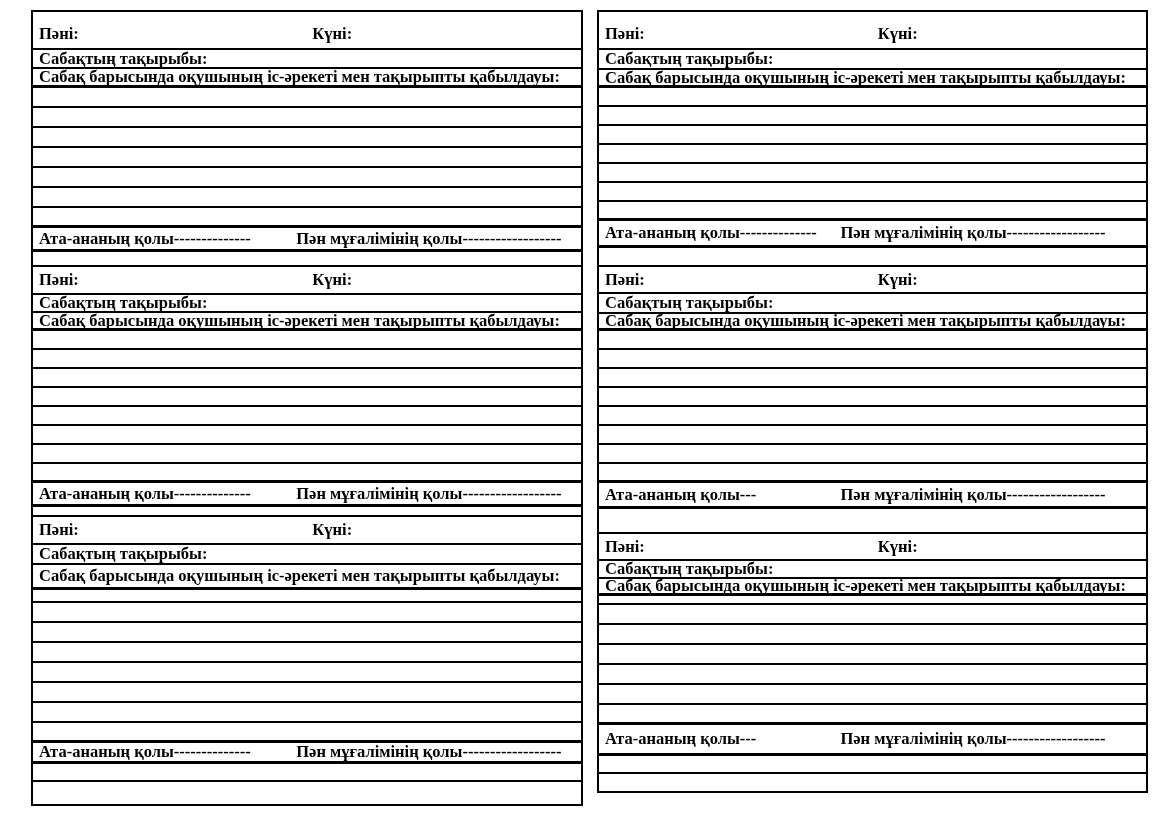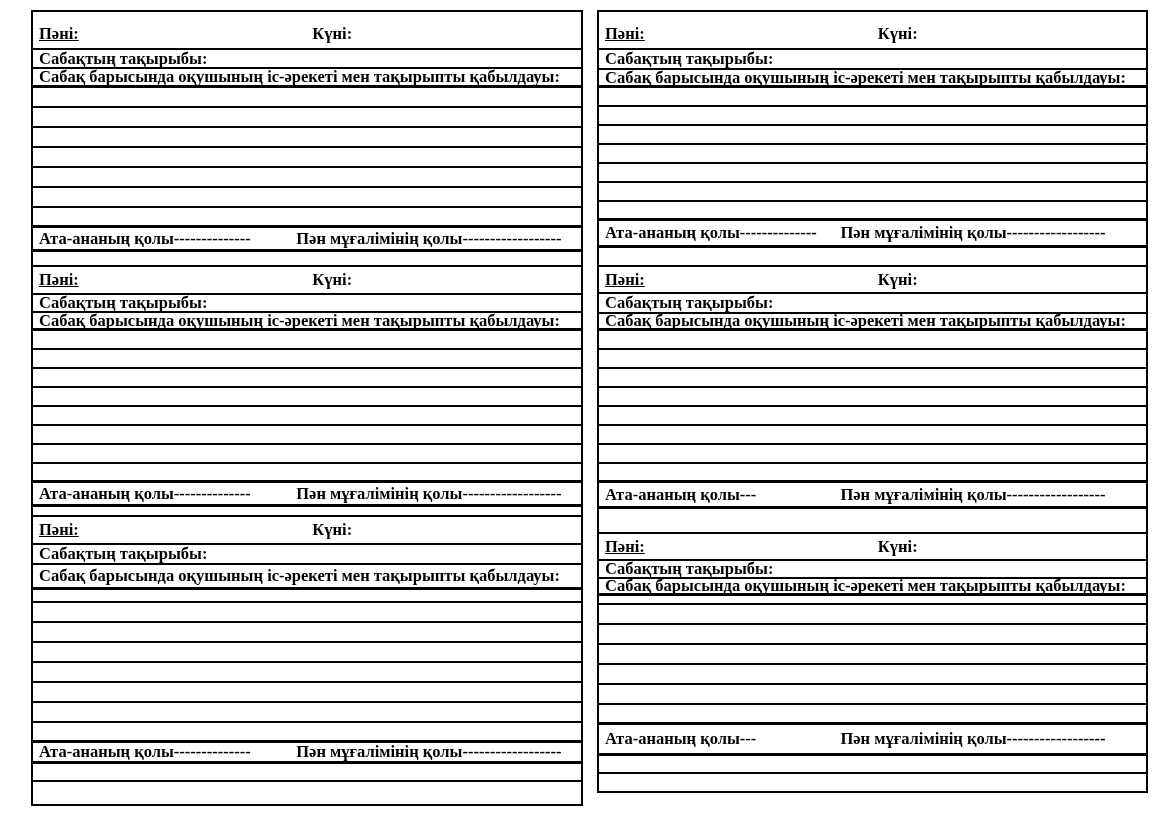--- a/index.html
+++ b/index.html
@@ -8,21 +8,21 @@
   .page{position:absolute;top:10px;background:#fff;border:2px solid #000;
         box-sizing:border-box;display:flex;flex-direction:column;overflow:hidden;}
   .pg-l{left:31px;width:552px;height:796px;}
   .pg-r{left:597px;width:551px;height:783px;}
   .row{border-bottom:2px solid #000;box-sizing:border-box;display:flex;
        align-items:center;padding:0 6px;overflow:hidden;flex:0 0 auto;
        font-weight:bold;font-size:16.5px;color:#000;}
   .row span{white-space:nowrap;}
   .row.thick{border-bottom-width:3px;}
   .row.last{flex:1 1 auto;border-bottom:none;}
-  .header .c1{flex:0 0 51%;text-decoration:underline;}
+  .header .c1{flex:0 0 51%;}
   .header .c2{flex:1 1 auto;}
   .header.tall{align-items:flex-end;padding-bottom:4px;}
   .sig .s1{flex:0 0 48%;}
   .pg-r .sig .s1{flex:0 0 44%;}
   .sig .s2{flex:1 1 auto;}
 </style>
 </head>
 <body>
 
 <div class="page pg-l">

